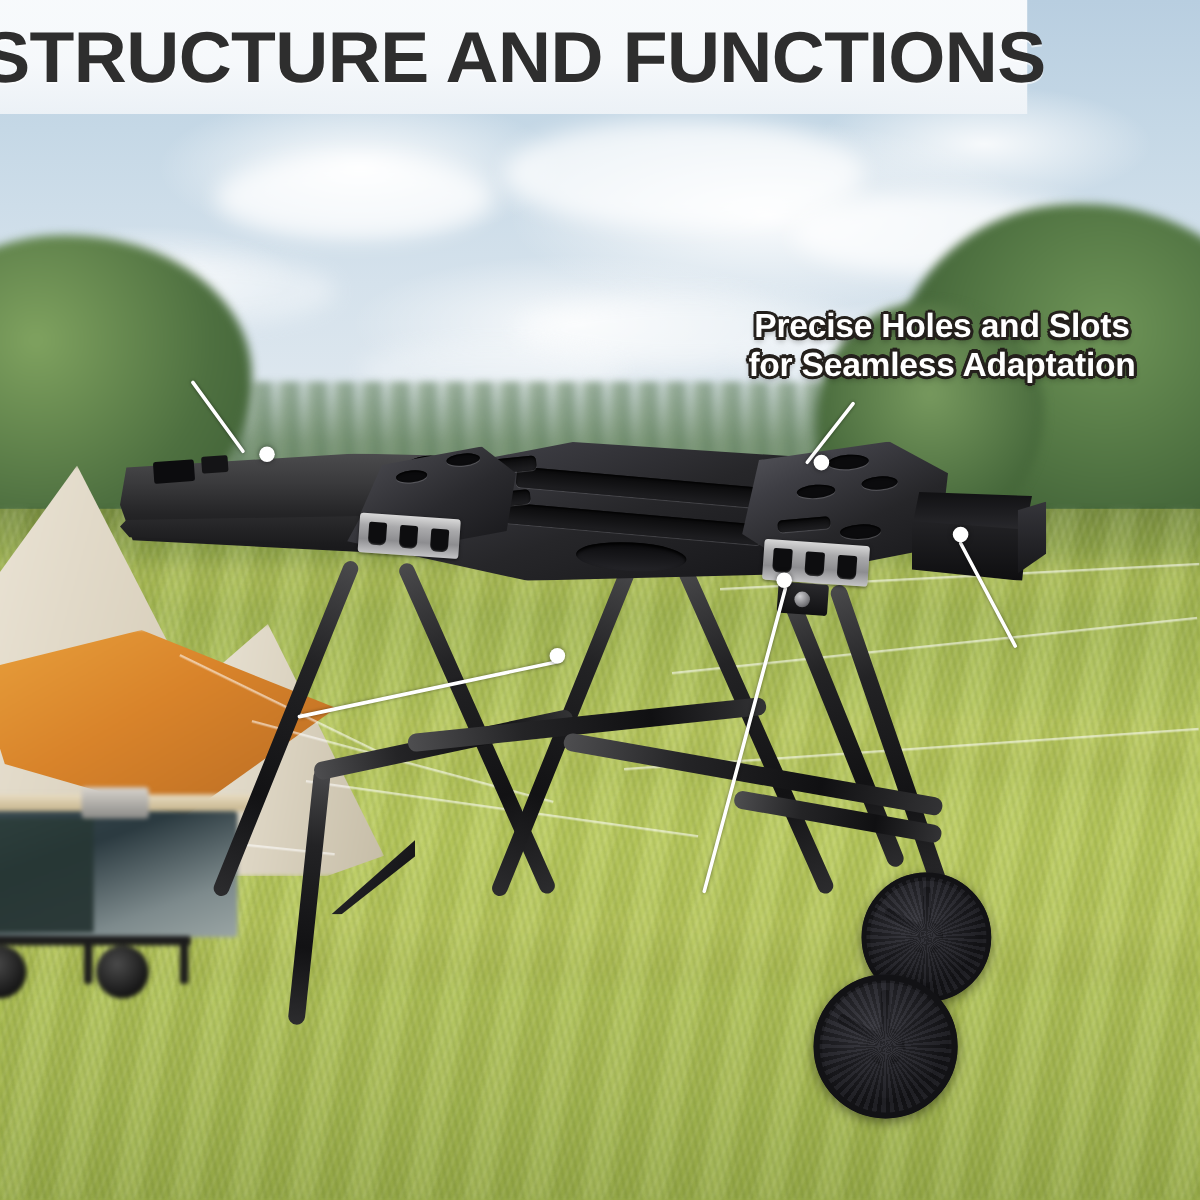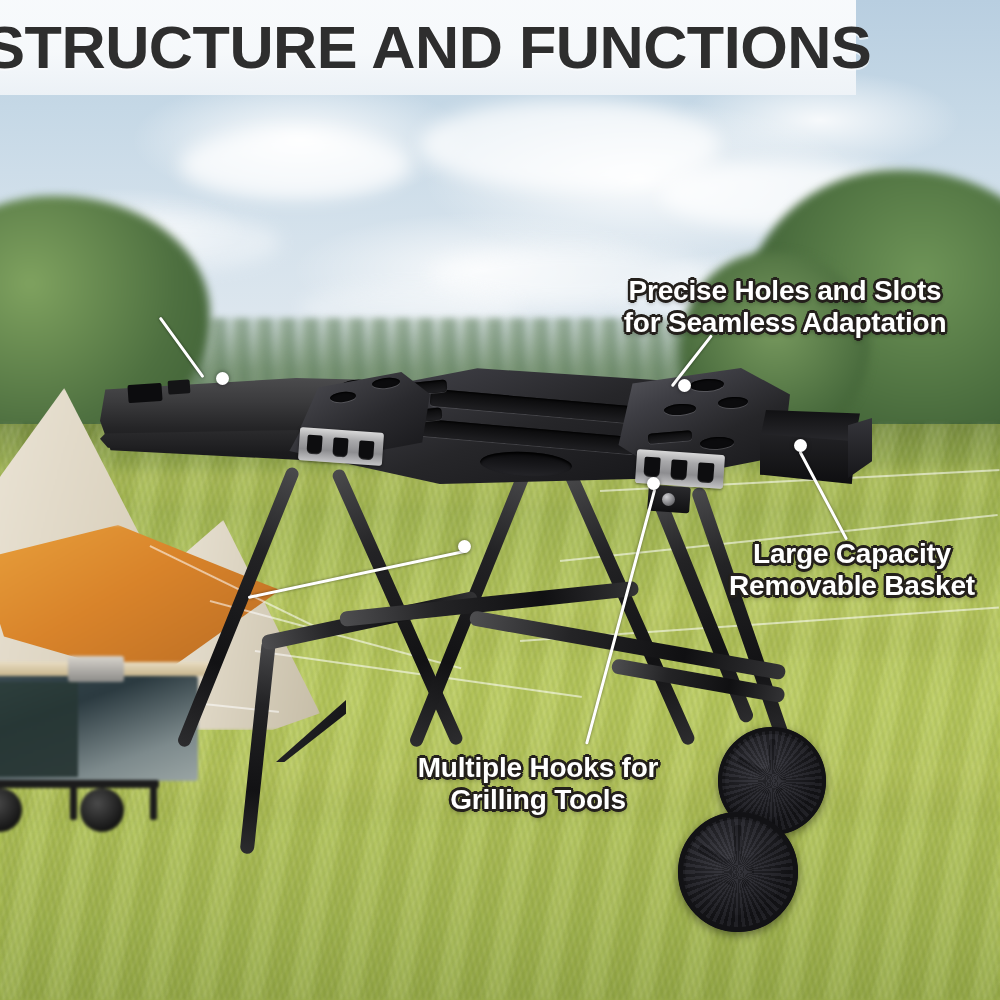--- a/index.html
+++ b/index.html
@@ -372,31 +372,27 @@
 
   </div>
 
   <div class="banner">
     <h1>STRUCTURE AND FUNCTIONS</h1>
   </div>
 
   <div class="leader" style="left:160px;top:316px;width:74px;transform:rotate(54deg);"></div>
   <div class="leader-dot" style="left:216px;top:372px;"></div>
 
-  <div class="callout-label" style="left:600px;top:256px;width:370px;margin-top:19px;">Precise Holes and Slots
+  <div class="callout-label" style="left:600px;top:256px;width:370px;">Precise Holes and Slots
 for Seamless Adaptation</div>
   <div class="leader" style="left:712px;top:334px;width:65px;transform:rotate(128deg);"></div>
   <div class="leader-dot" style="left:678px;top:379px;"></div>
 
   <div class="leader" style="left:248px;top:596px;width:225px;transform:rotate(-12deg);"></div>
   <div class="leader-dot" style="left:458px;top:540px;"></div>
 
-  <div class="callout-label" style="left:712px;top:538px;width:280px;">Large Capacity
-Removable Basket</div>
   <div class="leader" style="left:800px;top:450px;width:100px;transform:rotate(62deg);"></div>
   <div class="leader-dot" style="left:794px;top:439px;"></div>
 
-  <div class="callout-label" style="left:378px;top:752px;width:320px;">Multiple Hooks for
-Grilling Tools</div>
   <div class="leader" style="left:655px;top:488px;width:264px;transform:rotate(105deg);"></div>
   <div class="leader-dot" style="left:647px;top:477px;"></div>
 
 </div>
 
 </body></html>

